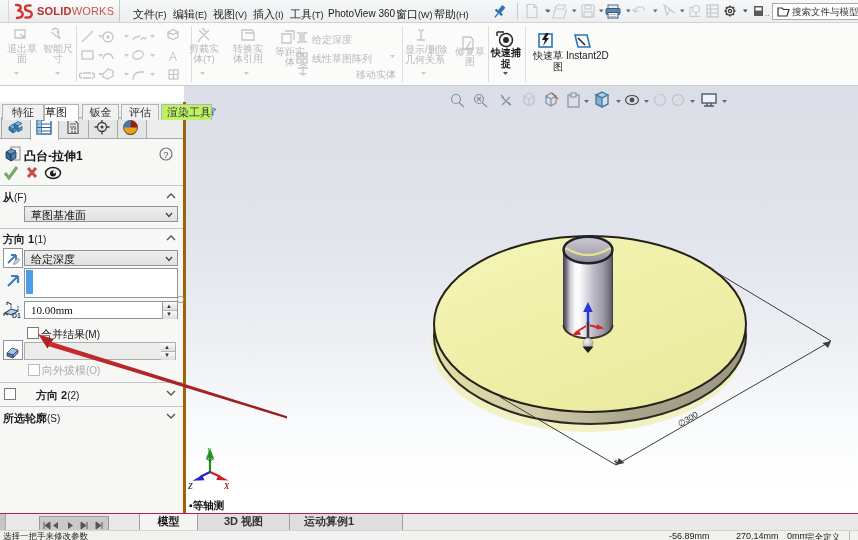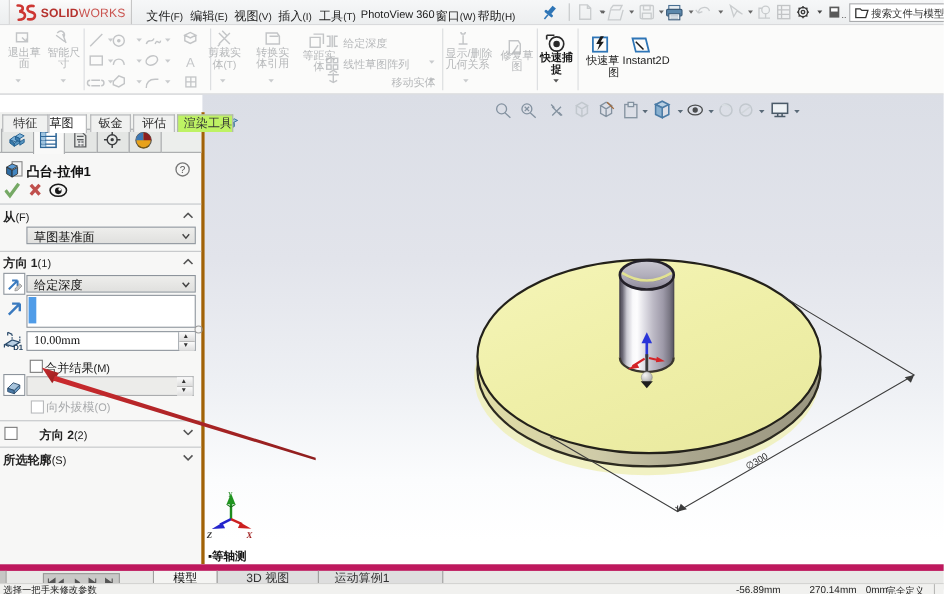--- a/index.html
+++ b/index.html
@@ -495,21 +495,21 @@
 <div class="ab" style="left:0;top:304px;width:183px;height:1px;background:#c2c5c8;"></div>
 <div class="tx" style="left:3px;top:309px;font-size:11px;font-weight:bold;color:#222;">所选轮廓<span style="font-weight:normal;font-size:10px;">(S)</span></div>
 <svg class="ab" style="left:166px;top:311px;" width="10" height="6" viewBox="0 0 10 6">
       <path d="M1 1 L5 5 L9 1" fill="none" stroke="#555" stroke-width="1.4"></path>
     </svg>
 <svg class="ab" style="left:176px;top:193px;" width="9" height="9" viewBox="0 0 9 9">
       <circle cx="4.5" cy="4.5" r="3.2" fill="none" stroke="#999" stroke-width="1"></circle>
     </svg>
 </div>
 
-<div class="ab" id="bottombar" style="left:0;top:513px;width:858px;height:17px;background:#e9e9e7;border-top:6px solid #be185d;">
+<div class="ab" id="bottombar" style="left:0;top:513px;width:858px;height:17px;background:#e9e9e7;border-top:1px solid #be185d;font-weight:bold;">
 <div class="ab" style="left:0;top:0;width:5px;height:17px;background:#c6c6c4;border-right:1px solid #a8a8a6;"></div>
 <div class="ab" style="left:39px;top:2px;width:68px;height:13px;background:#c9c9c7;border:1px solid #9a9a98;">
 <svg width="66" height="11" viewBox="0 0 66 11">
         <g fill="#555">
           <path d="M4 2 v7 M5 5.5 l5-3.5 v7z" stroke="#555" stroke-width="1"></path>
           <path d="M18 2 l-5 3.5 5 3.5z"></path>
           <path d="M28 2 l5 3.5 -5 3.5z"></path>
           <path d="M46 5.5 l-5-3.5 v7z M47 2 v7" stroke="#555" stroke-width="1"></path>
           <path d="M56 2 l5 3.5 -5 3.5z M62 2 v7" stroke="#555" stroke-width="1"></path>
         </g>

